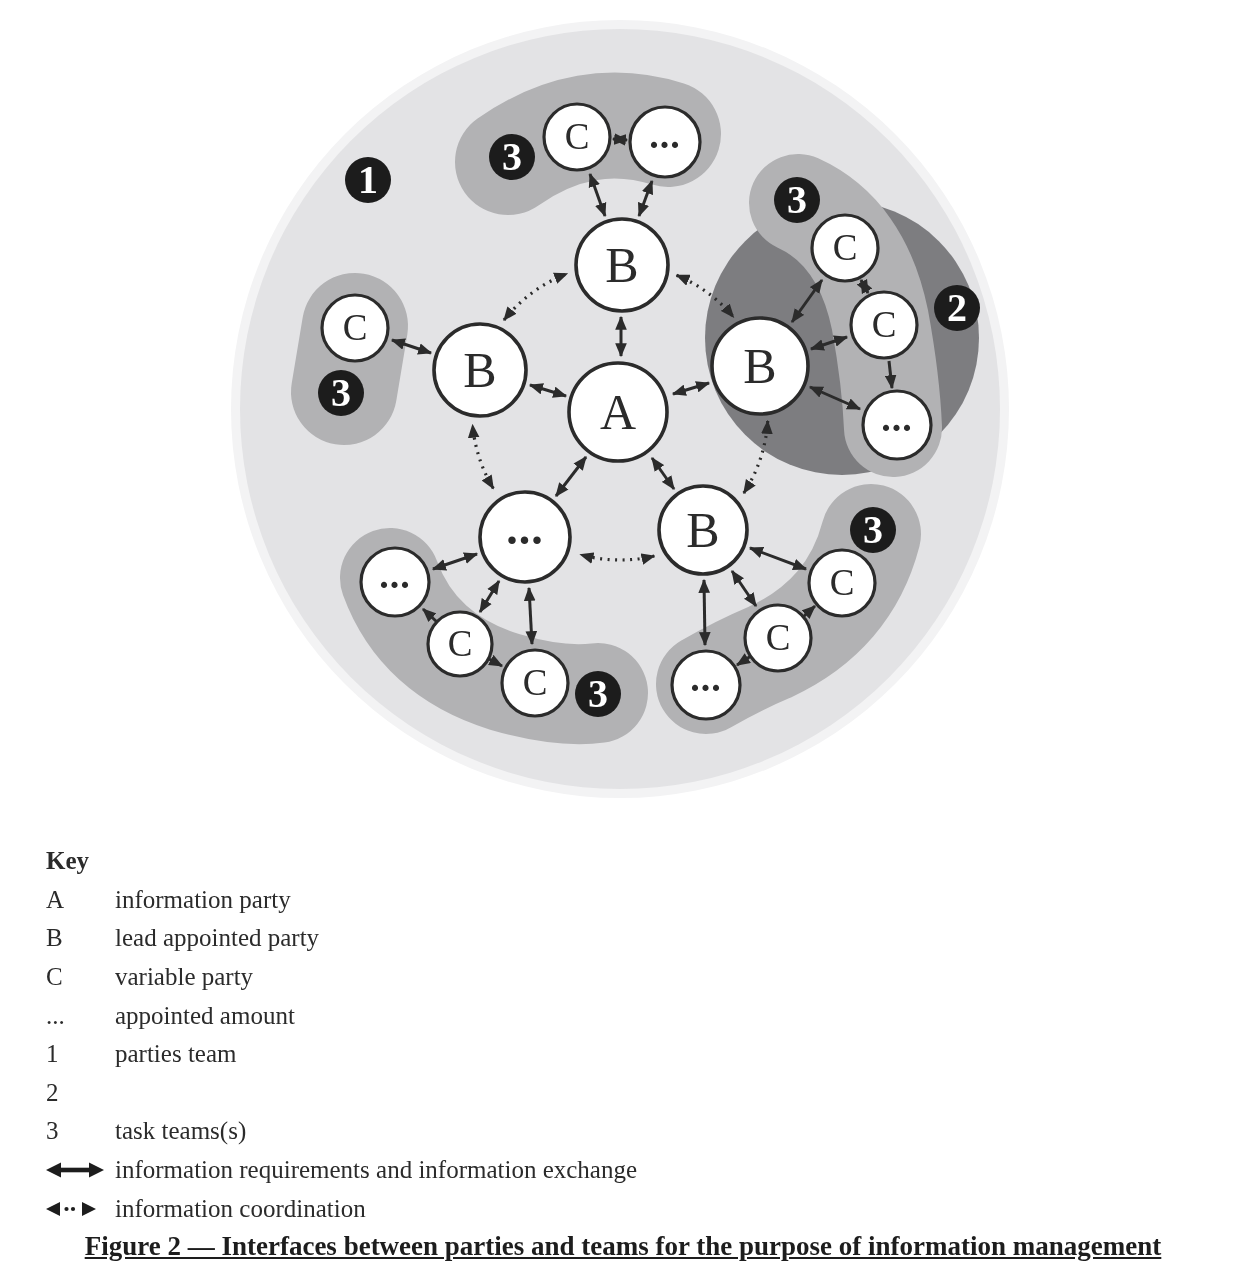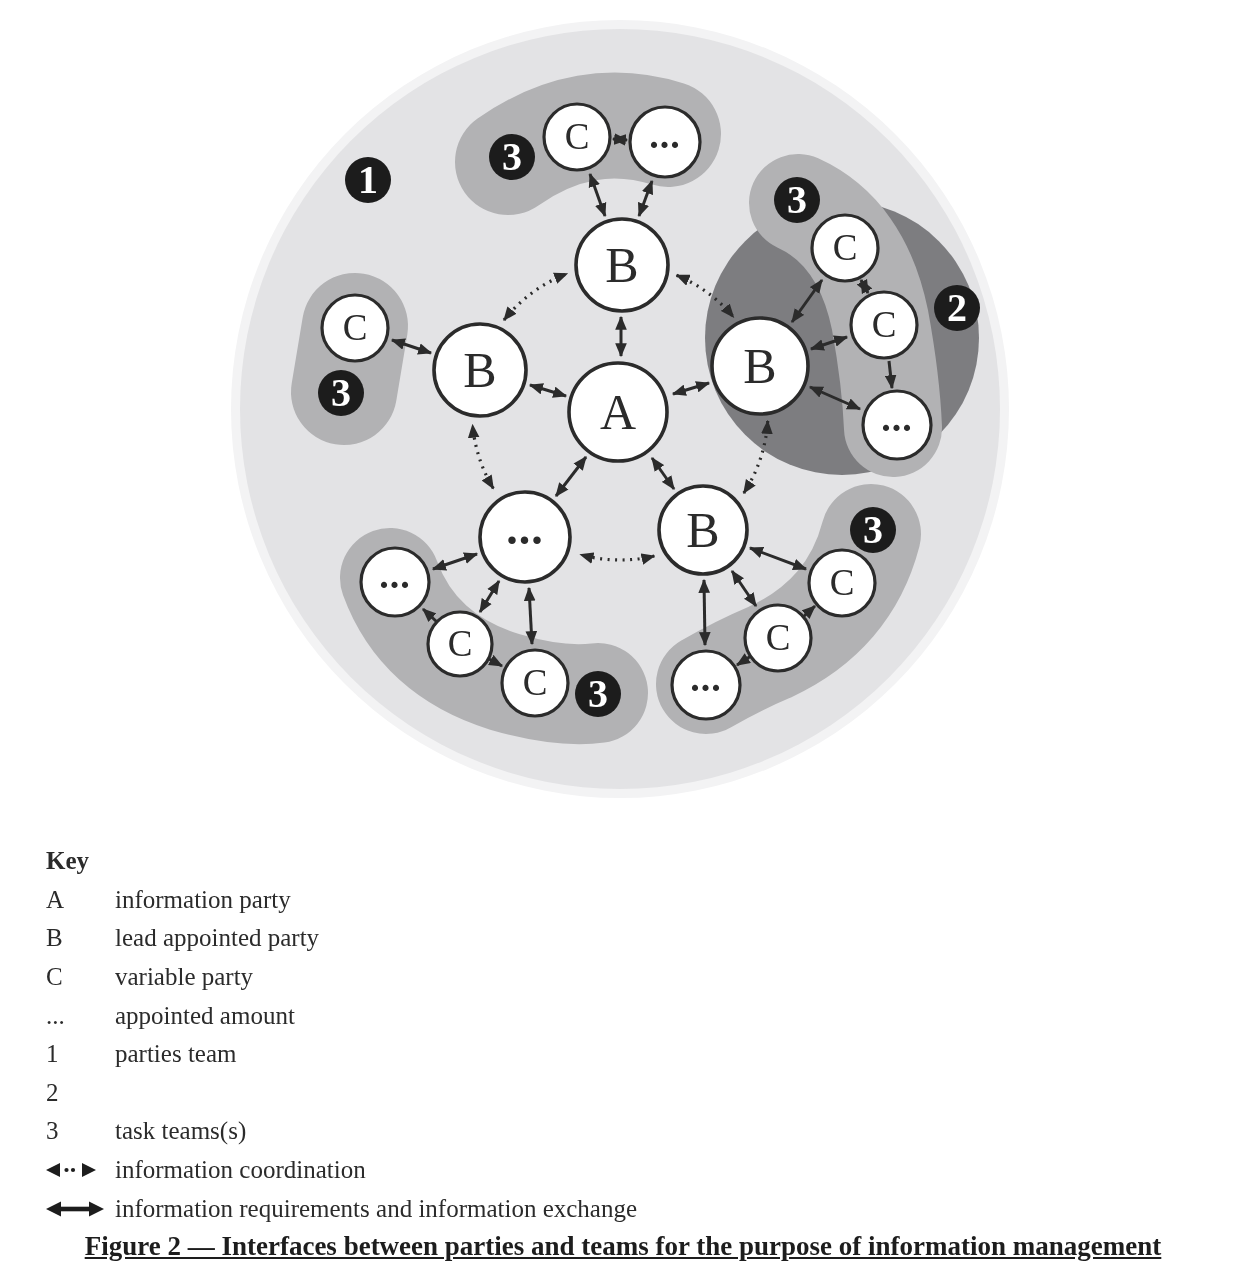--- a/index.html
+++ b/index.html
@@ -196,36 +196,36 @@
     </div>
     <div class="key-row">
       <span class="sym">2</span>
     </div>
     <div class="key-row">
       <span class="sym">3</span>
       <span>task teams(s)</span>
     </div>
     <div class="key-row">
       <span class="sym icon-cell">
+        <svg width="58" height="18" viewBox="0 0 58 18">
+          <polygon points="0,9 15,1.5 15,16.5" fill="#1d1d1d"></polygon>
+          <rect x="13" y="6.7" width="32" height="4.6" fill="#1d1d1d"></rect>
+          <polygon points="58,9 43,1.5 43,16.5" fill="#1d1d1d"></polygon>
+        </svg>
+      </span>
+      <span>information requirements and information exchange</span>
+    </div>
+    <div class="key-row">
+      <span class="sym icon-cell">
         <svg width="50" height="18" viewBox="0 0 50 18">
           <polygon points="0,9 14,2 14,16" fill="#1d1d1d"></polygon>
           <circle cx="20.5" cy="9" r="2.1" fill="#1d1d1d"></circle>
           <circle cx="27" cy="9" r="2.1" fill="#1d1d1d"></circle>
           <polygon points="50,9 36,2 36,16" fill="#1d1d1d"></polygon>
         </svg>
       </span>
       <span>information coordination</span>
     </div>
-    <div class="key-row">
-      <span class="sym icon-cell">
-        <svg width="58" height="18" viewBox="0 0 58 18">
-          <polygon points="0,9 15,1.5 15,16.5" fill="#1d1d1d"></polygon>
-          <rect x="13" y="6.7" width="32" height="4.6" fill="#1d1d1d"></rect>
-          <polygon points="58,9 43,1.5 43,16.5" fill="#1d1d1d"></polygon>
-        </svg>
-      </span>
-      <span>information requirements and information exchange</span>
-    </div>
   </div>
 
   <div class="caption">Figure 2 — Interfaces between parties and teams for the purpose of information management</div>
 
 </div>
 
 </body></html>

